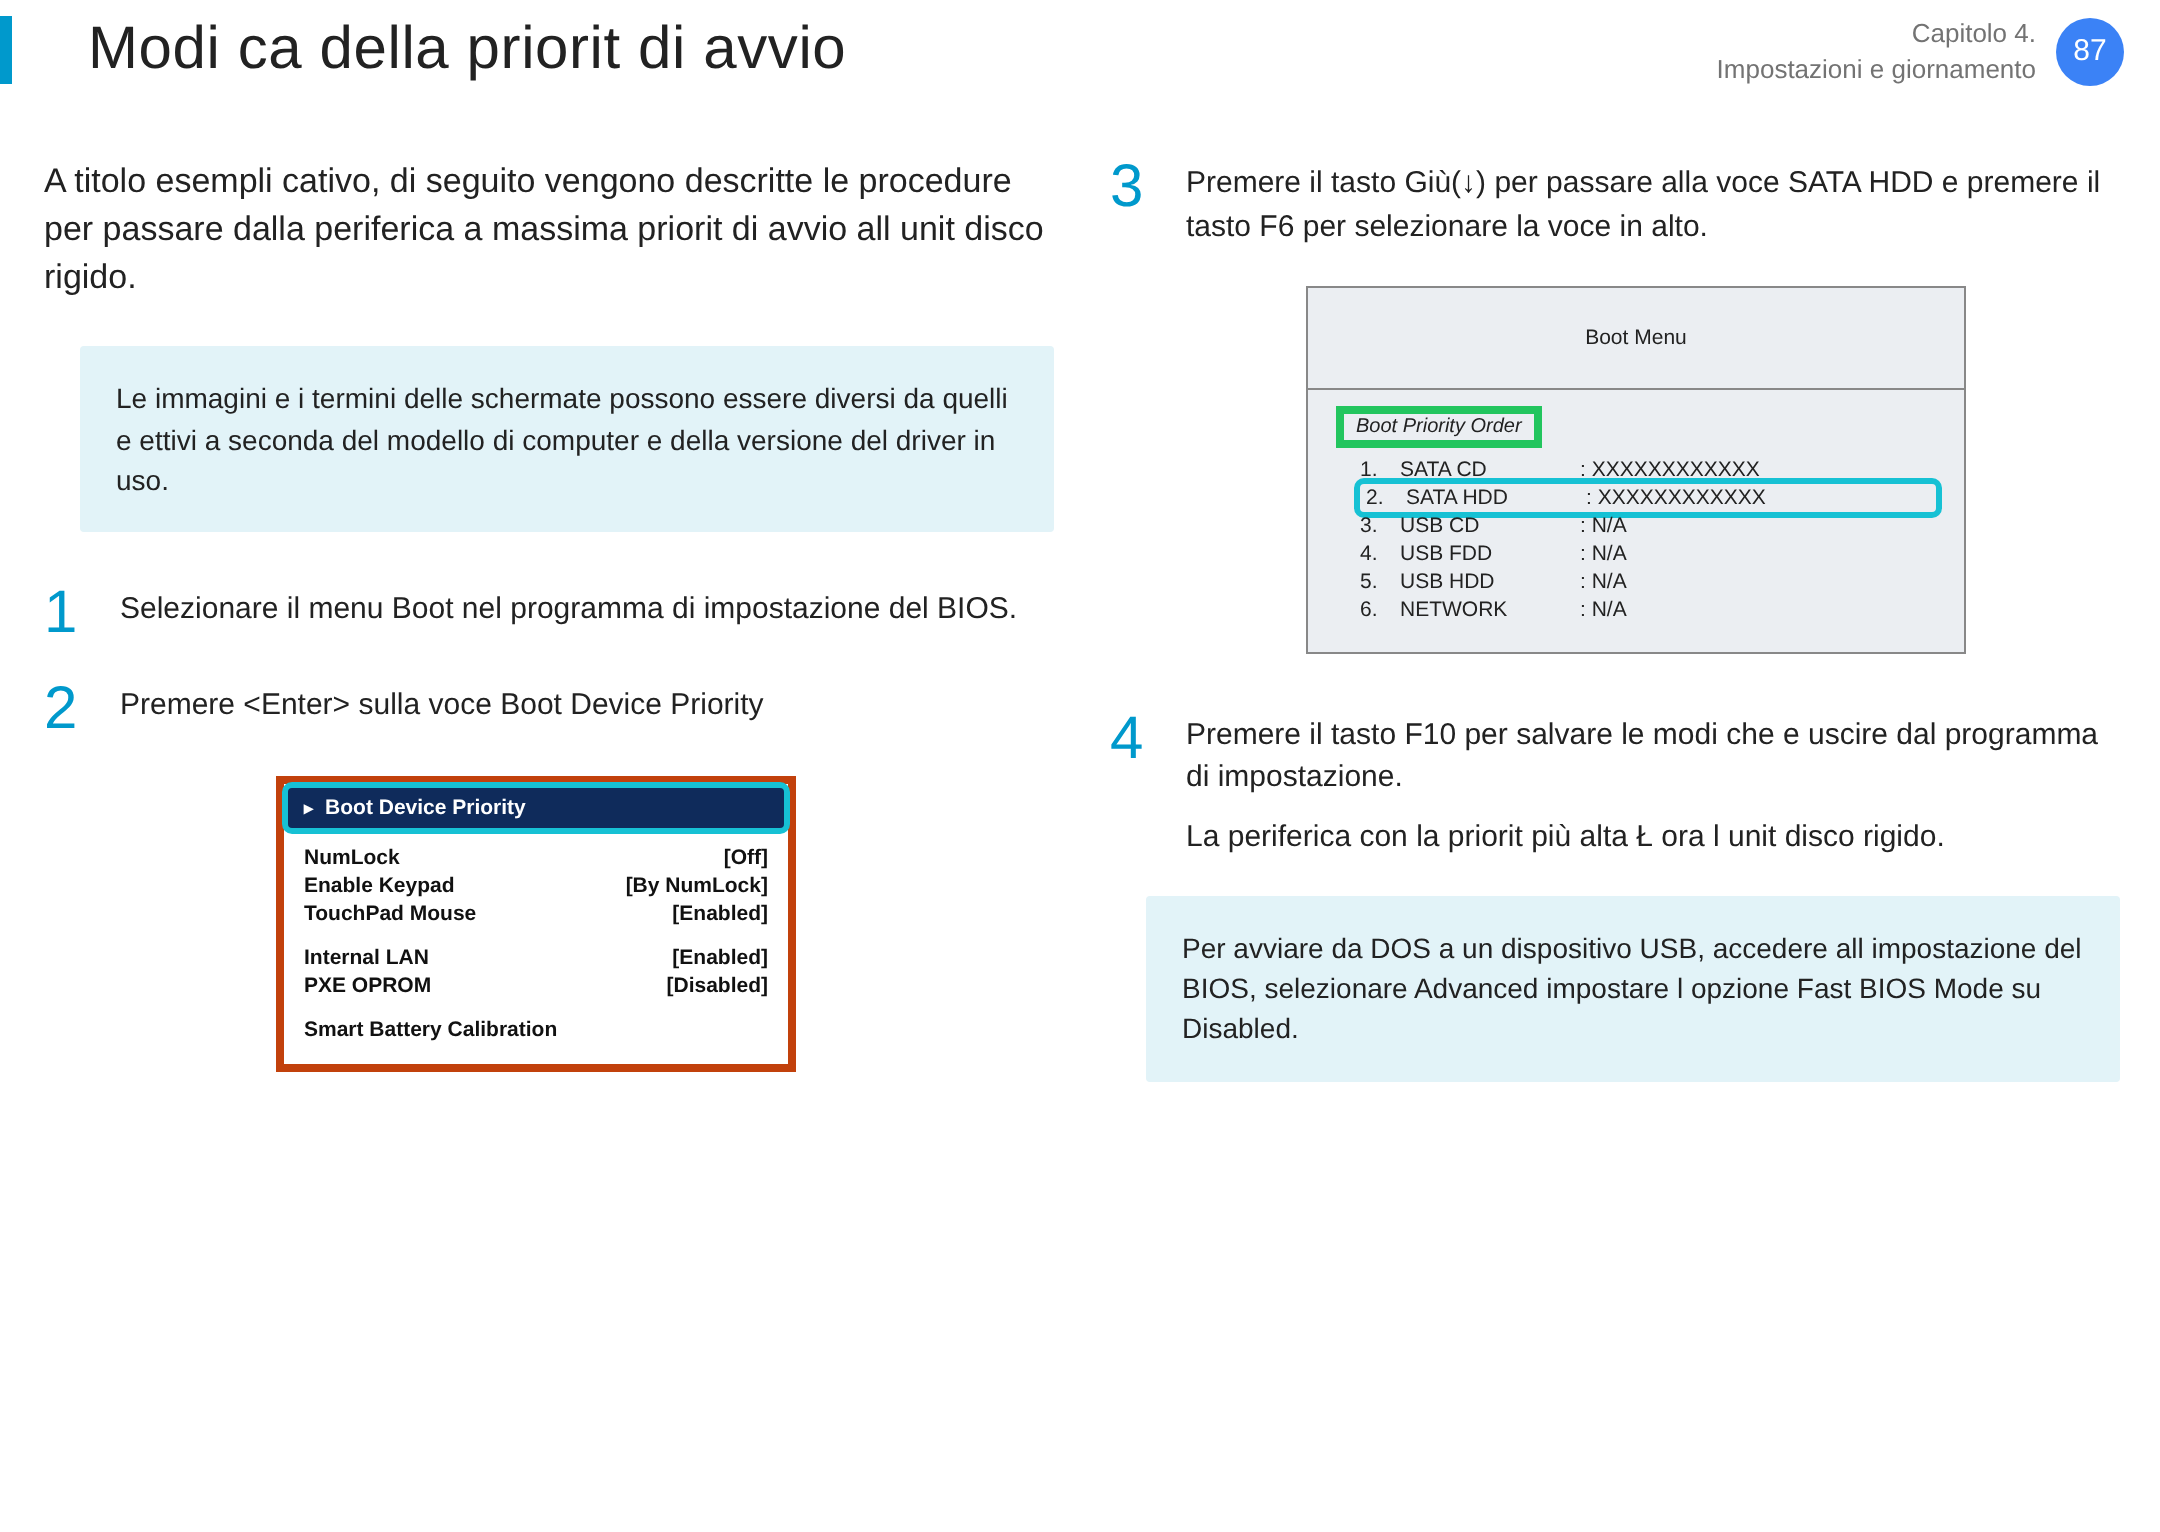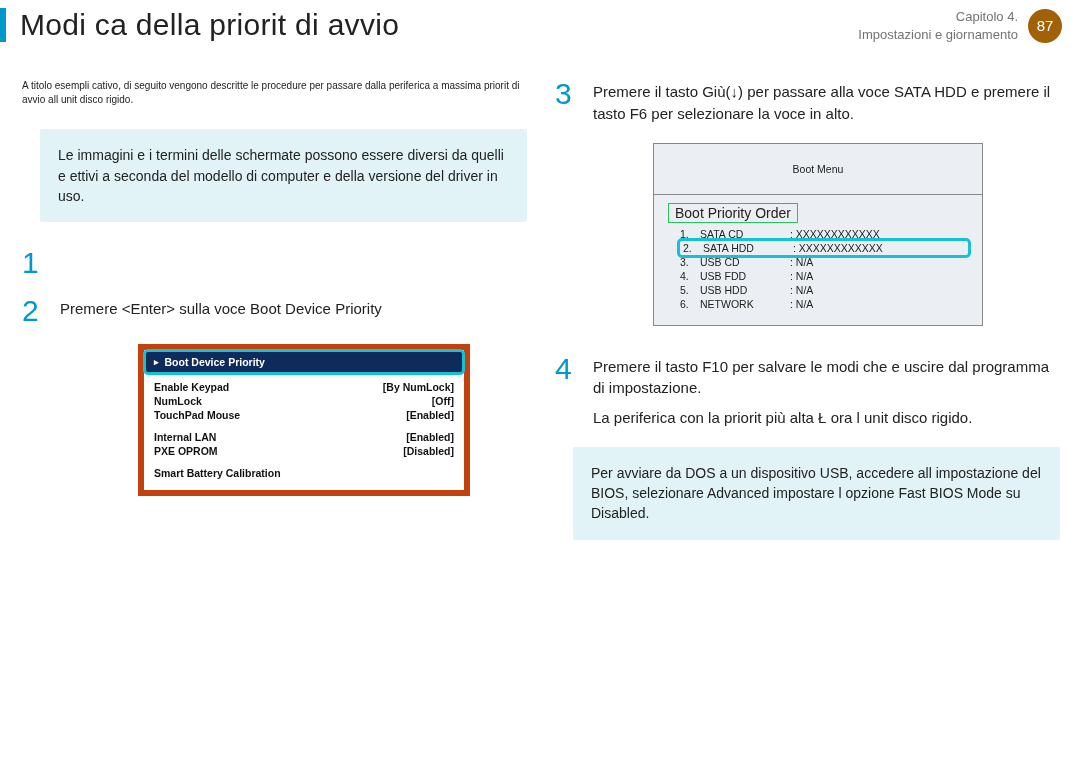--- a/index.html
+++ b/index.html
@@ -19,52 +19,53 @@
     position: relative;
   }
   .title-bar {
     border-left: 6px solid #0099cc;
     padding-left: 14px;
   }
   .title {
     font-size: 30px;
     font-weight: 400;
     letter-spacing: 0.3px;
+    margin-left: 24px;
   }
   .chapter-wrap {
     margin-left: auto;
     display: flex;
     align-items: center;
     gap: 10px;
   }
   .chapter-text {
     text-align: right;
     color: #737373;
     font-size: 13px;
     line-height: 1.35;
   }
   .page-badge {
     width: 34px;
     height: 34px;
     border-radius: 50%;
-    background: #a16207;
+    background: #3b82f6;
     color: #fff;
     display: flex;
     align-items: center;
     justify-content: center;
     font-size: 15px;
   }
   .cols {
     display: flex;
     gap: 28px;
     padding: 26px 20px 0 22px;
   }
   .col { flex: 1; }
   .intro {
-    font-size: 10px;
+    font-size: 17px;
     line-height: 1.42;
     margin-bottom: 22px;
   }
   .note {
     background: #e2f3f8;
     padding: 16px 18px;
     font-size: 14px;
     line-height: 1.45;
     margin: 0 0 26px 18px;
     border-radius: 2px;
@@ -85,22 +86,22 @@
     font-size: 15px;
     line-height: 1.45;
     padding-top: 2px;
   }
   .step-text .cont {
     margin-top: 8px;
   }
   
   .bios-fig1 {
     margin: 10px 0 0 116px;
-    width: 332px;
-    border: 6px solid #c2410c;
+    width: 260px;
+    border: 4px solid #c2410c;
     font-size: 10.5px;
     color: #111;
   }
   .bios-fig1 .bd-header {
     background: #0f2b5b;
     color: #fff;
     padding: 4px 8px;
     font-weight: bold;
     border: 3px solid #16c1d4;
     border-radius: 5px;
@@ -126,25 +127,26 @@
   }
   .bios-fig2 .bm-title {
     text-align: center;
     padding: 19px 0;
     border-bottom: 1px solid #888;
   }
   .bios-fig2 .bpo {
     padding: 8px 14px 14px 14px;
   }
   .bios-fig2 .bpo-label {
-    border: 1px solid #22c55e;
+    border: 4px solid #22c55e;
     display: inline-block;
     padding: 1px 6px;
     margin-bottom: 4px;
-    font-size: 14px;
+    font-size: 10px;
+    font-style: italic;
   }
   .bios-fig2 .bpo-row {
     display: flex;
     gap: 4px;
     padding: 1px 0 1px 12px;
   }
   .bios-fig2 .bpo-row .dev { width: 86px; }
   .bios-fig2 .bpo-row.hl {
     border: 3px solid #16c1d4;
     border-radius: 5px;
@@ -172,38 +174,39 @@
 
 <div class="cols">
 
   <div class="col">
     <p class="intro">A titolo esempli cativo, di seguito vengono descritte le procedure per passare dalla periferica a massima priorit  di avvio all unit  disco rigido.</p>
 
     <div class="note">Le immagini e i termini delle schermate possono essere diversi da quelli e ettivi a seconda del modello di computer e della versione del driver in uso.</div>
 
     <div class="step">
       <div class="step-num">1</div>
+      <div class="step-text">Selezionare il menu Boot nel programma di impostazione del BIOS.</div>
     </div>
 
     <div class="step">
       <div class="step-num">2</div>
       <div class="step-text">Premere &lt;Enter&gt; sulla voce Boot Device Priority</div>
     </div>
 
     <div class="bios-fig1">
       <div class="bd-header">Boot Device Priority</div>
       <div class="rows">
         <div id="bios1-rows-a">
             <div class="row">
+              <span>NumLock</span>
+              <span>[Off]</span>
+            </div>
+            <div class="row">
               <span>Enable Keypad</span>
               <span>[By NumLock]</span>
-            </div>
-            <div class="row">
-              <span>NumLock</span>
-              <span>[Off]</span>
             </div>
             <div class="row">
               <span>TouchPad Mouse</span>
               <span>[Enabled]</span>
             </div>
           </div>
         <div class="sep"></div>
         <div id="bios1-rows-b">
             <div class="row">
               <span>Internal LAN</span>

